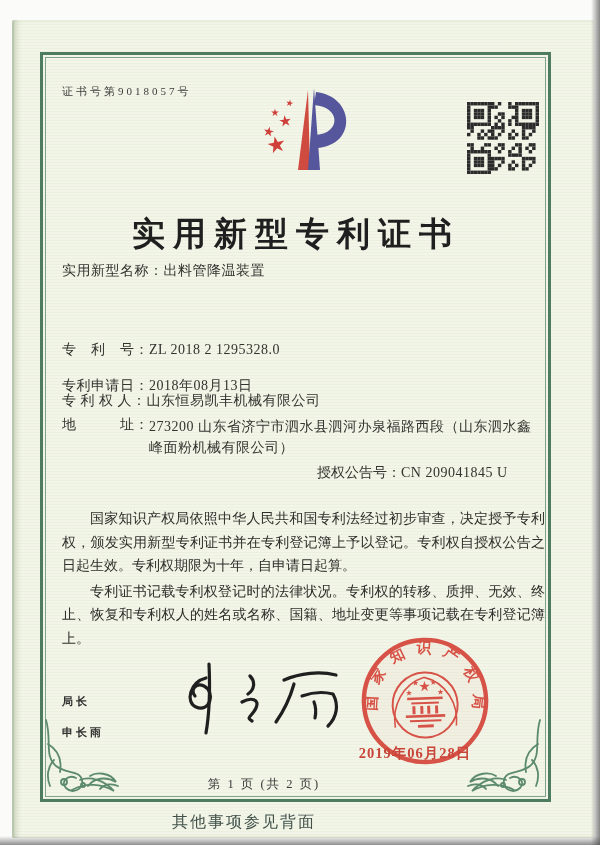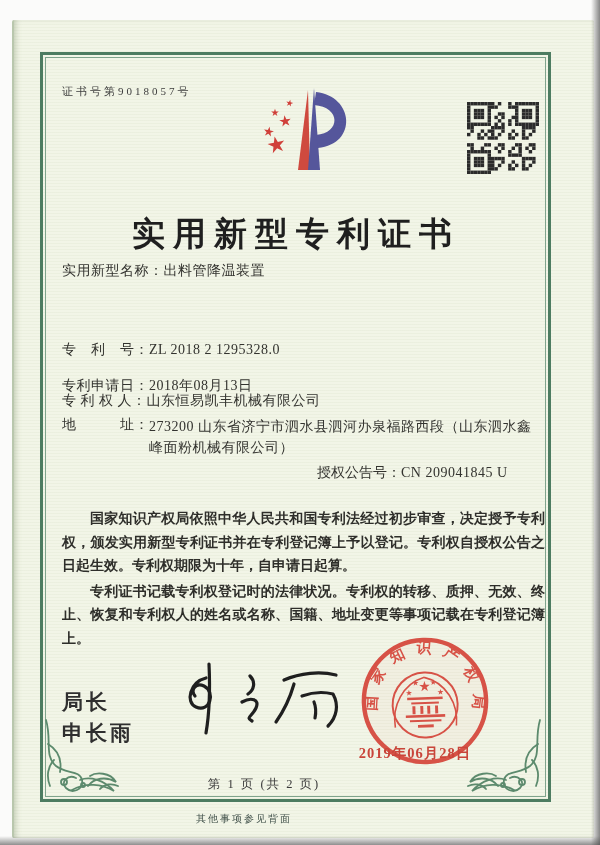--- a/index.html
+++ b/index.html
@@ -31,33 +31,33 @@
   
   .field{position:absolute;left:62px;font-size:14px;color:#33332f;letter-spacing:.5px;}
   .flabel{white-space:pre;}
   .fvalue{letter-spacing:.5px;}
   .addr-val{display:inline-block;width:388px;vertical-align:top;line-height:21px;}
   .f-name{top:262px;} .f-inv{top:305px;} .f-pno{top:341px;} .f-fdate{top:377px;}
   .f-pat{top:392px;} .f-addr{top:416px;} .f-gdate{top:485px;}
   .f-gno{position:absolute;left:305px;top:464px;font-size:14px;color:#33332f;margin-left:12px;}
   
   .body-text{position:absolute;left:62px;top:507px;width:483px;font-size:14px;
-         line-height:23.5px;color:#2e2e2a;text-align:justify;font-weight:bold;}
+         line-height:23.5px;color:#2e2e2a;text-align:justify;}
   .body-text p{margin:0 0 2px 0;text-indent:2em;}
   
   .director{position:absolute;left:62px;top:686px;font-family:"Liberation Sans","DejaVu Sans",sans-serif;
-            font-weight:600;color:#2f2f2f;font-size:21px;letter-spacing:3px;line-height:31px;}
+            font-weight:600;color:#2f2f2f;font-size:11px;letter-spacing:3px;line-height:31px;}
   .signature{position:absolute;left:168px;top:658px;width:185px;height:80px;}
   .seal{position:absolute;left:358px;top:634px;width:134px;height:134px;transform:rotate(-2deg);opacity:.92;}
   .seal-date{position:absolute;left:340px;top:744px;width:150px;text-align:center;
              color:#c9453a;font-size:14.5px;letter-spacing:1px;font-weight:600;}
   .page-info{position:absolute;left:0;top:776px;width:528px;text-align:center;
              font-size:12.5px;letter-spacing:2px;color:#3a3a3a;}
   .back-note{position:absolute;left:0;top:812px;width:488px;text-align:center;
-             font-size:10px;letter-spacing:2px;color:#41514a;}
+             font-size:16px;letter-spacing:2px;color:#41514a;}
   .seal-text-arc{font-size:15px;letter-spacing:11px;fill:#d5453a;font-weight:700;}
 </style>
 </head>
 <body>
 
 <div class="page">
 
   <div class="paper"></div>
 
   <div class="frame">

